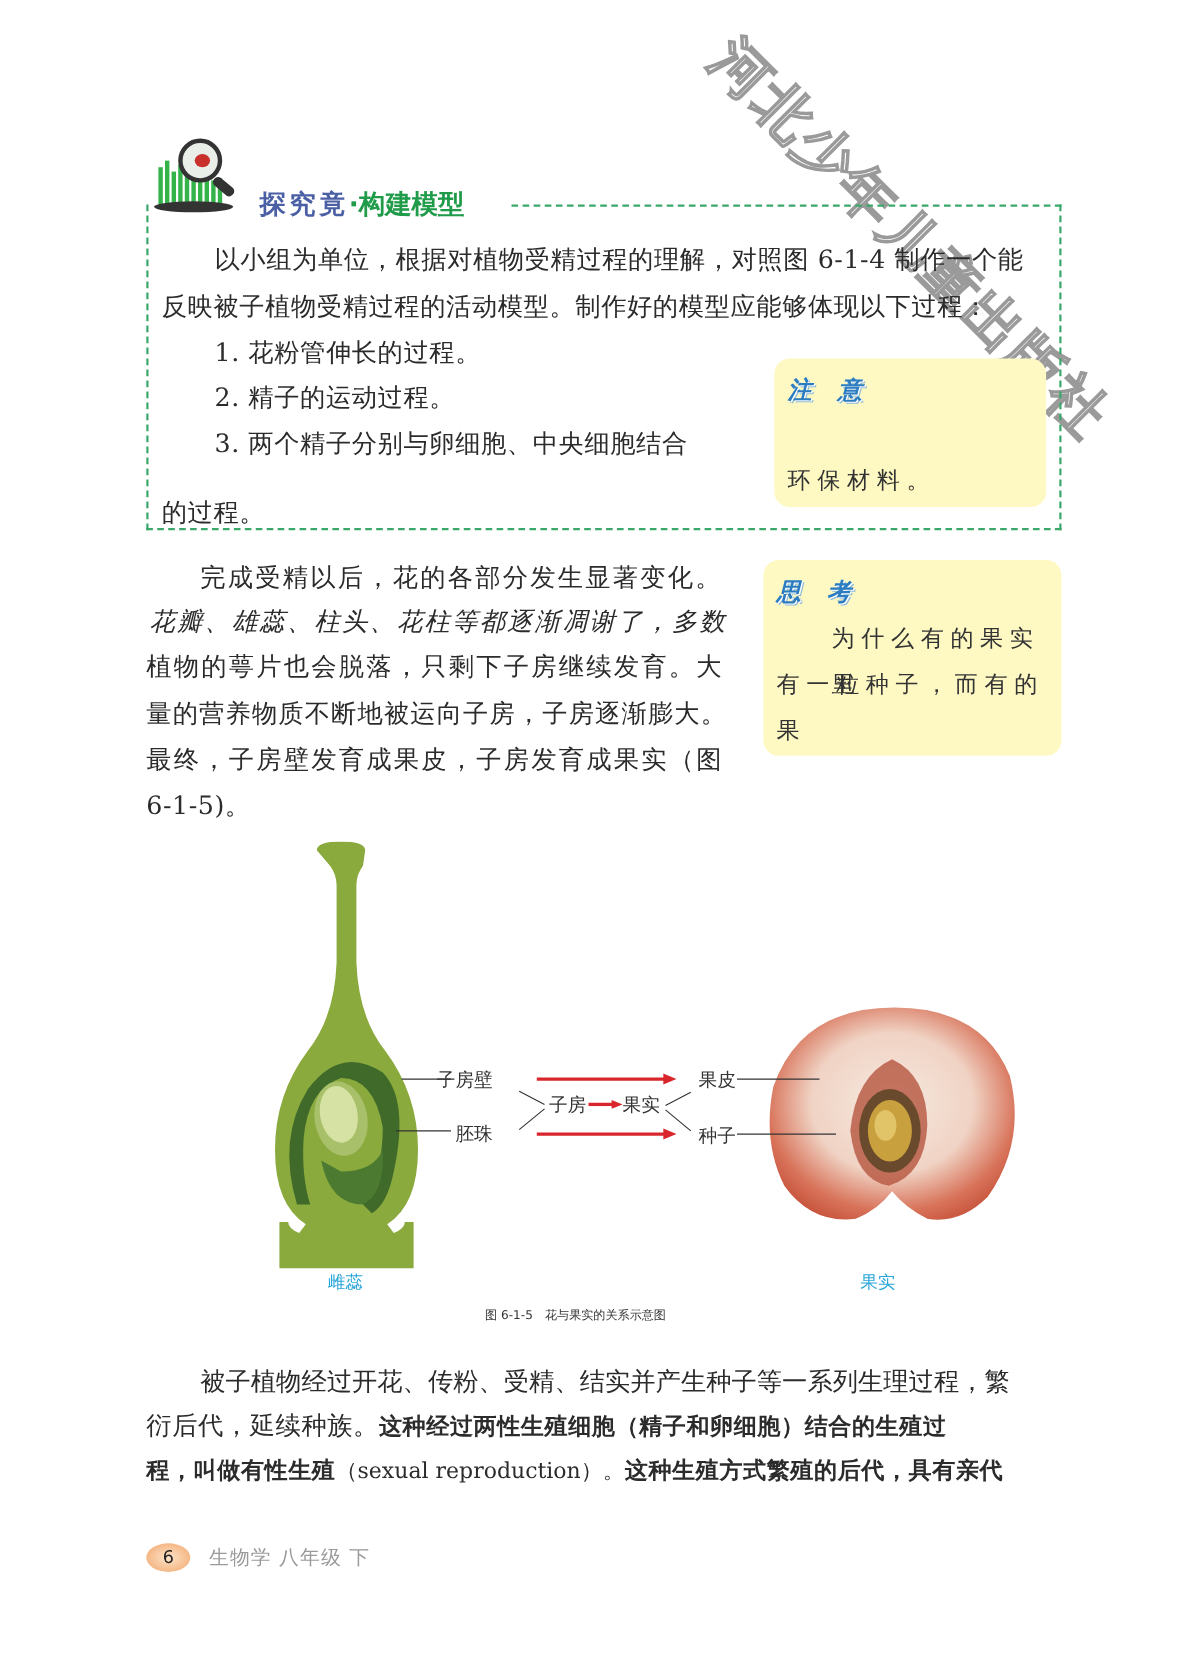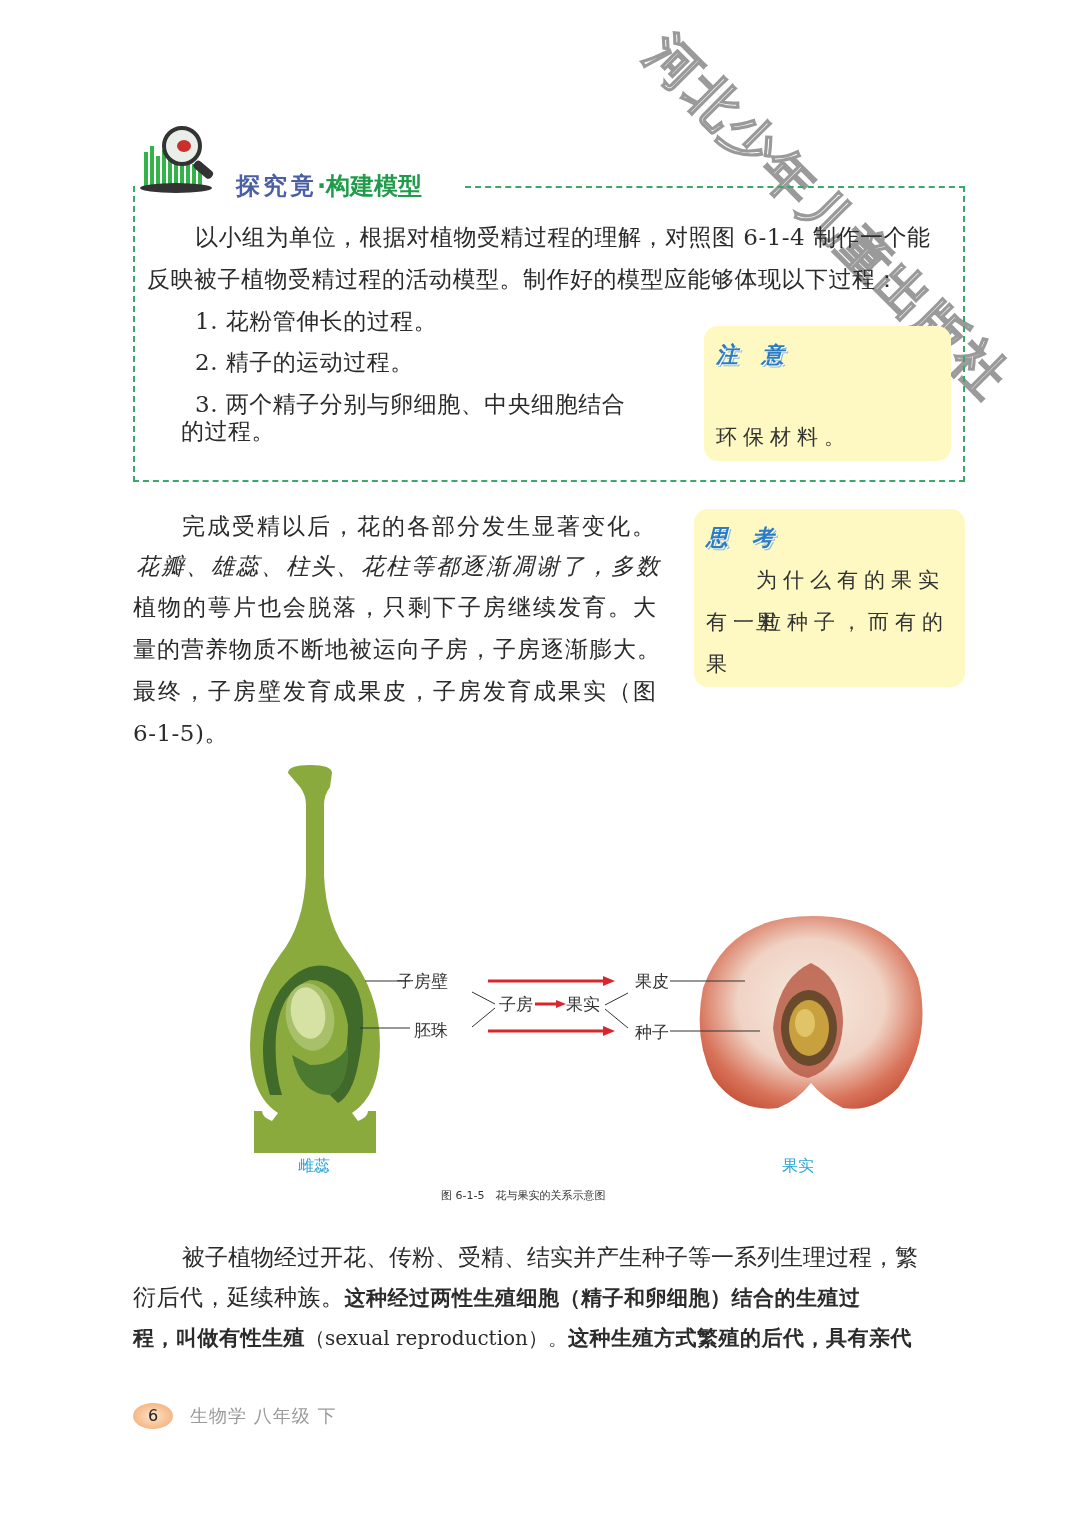--- a/index.html
+++ b/index.html
@@ -56,21 +56,21 @@
 </div>
 
 <div class="abs activity-top"></div>
 <div class="abs activity-box"></div>
 
 <div class="abs body-text" style="left:195px;top:216px;">以小组为单位，根据对植物受精过程的理解，对照图 6-1-4 制作一个能</div>
 <div class="abs body-text" style="left:147px;top:258px;">反映被子植物受精过程的活动模型。制作好的模型应能够体现以下过程：</div>
 <div class="abs body-text" style="left:195px;top:300px;">1. 花粉管伸长的过程。</div>
 <div class="abs body-text" style="left:195px;top:341px;">2. 精子的运动过程。</div>
 <div class="abs body-text" style="left:195px;top:383px;">3. 两个精子分别与卵细胞、中央细胞结合</div>
-<div class="abs body-text" style="left:147px;top:410px;margin-left:34px;">的过程。</div>
+<div class="abs body-text" style="left:147px;top:446px;">的过程。</div>
 
 <div class="note-box" style="left:704px;top:326px;width:247px;height:135px;">
   <div class="abs note-title" style="left:12px;top:14px;">注 意</div>
   <div class="abs note-text" style="left:12px;top:90px;">环保材料。</div>
 </div>
 
 <div class="abs body-text" style="left:182px;top:505px;letter-spacing:2px;">完成受精以后，花的各部分发生显著变化。</div>
 <div class="abs body-text" style="left:136px;top:545px;letter-spacing:2px;font-style:italic;">花瓣、雄蕊、柱头、花柱等都逐渐凋谢了，多数</div>
 <div class="abs body-text" style="left:133px;top:586px;letter-spacing:2px;">植物的萼片也会脱落，只剩下子房继续发育。大</div>
 <div class="abs body-text" style="left:133px;top:628px;letter-spacing:1px;">量的营养物质不断地被运向子房，子房逐渐膨大。</div>

